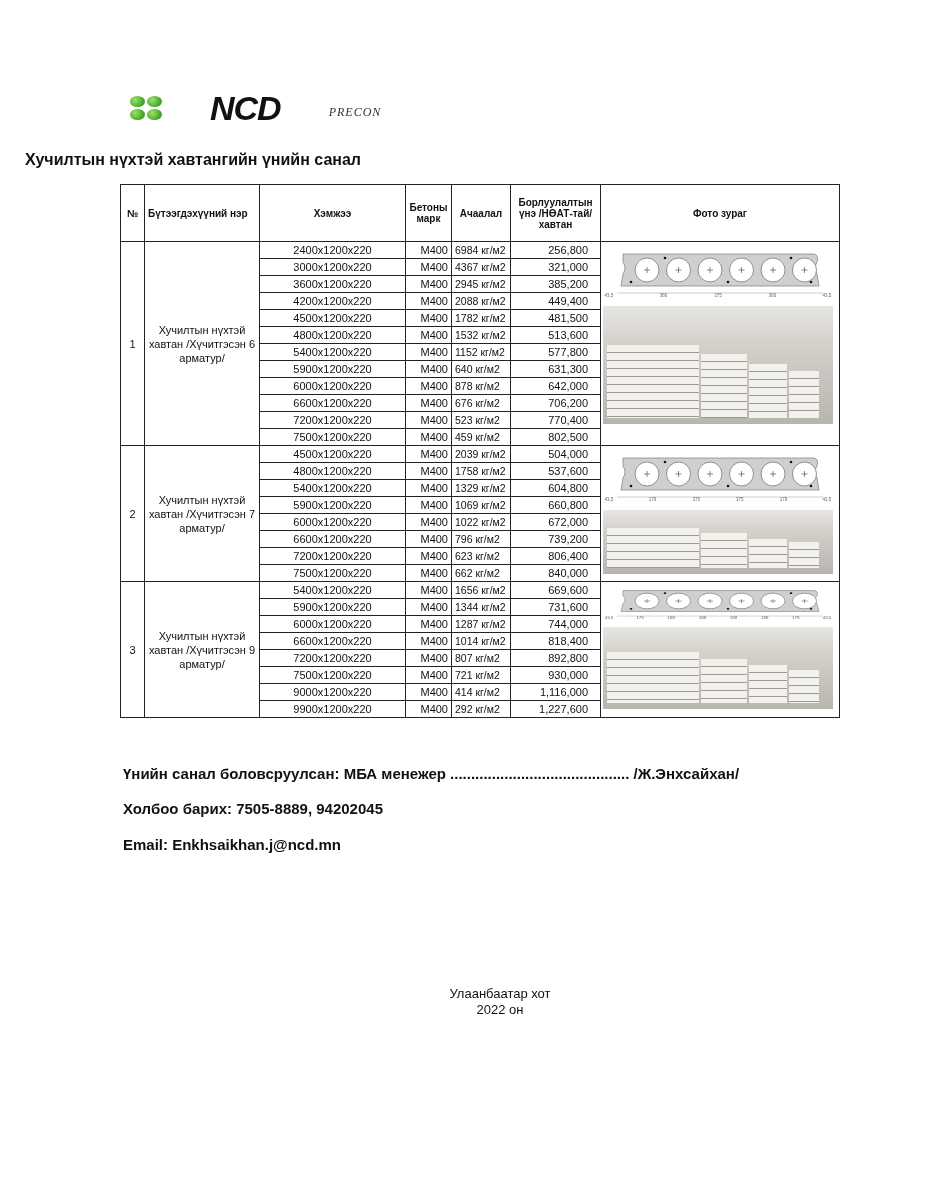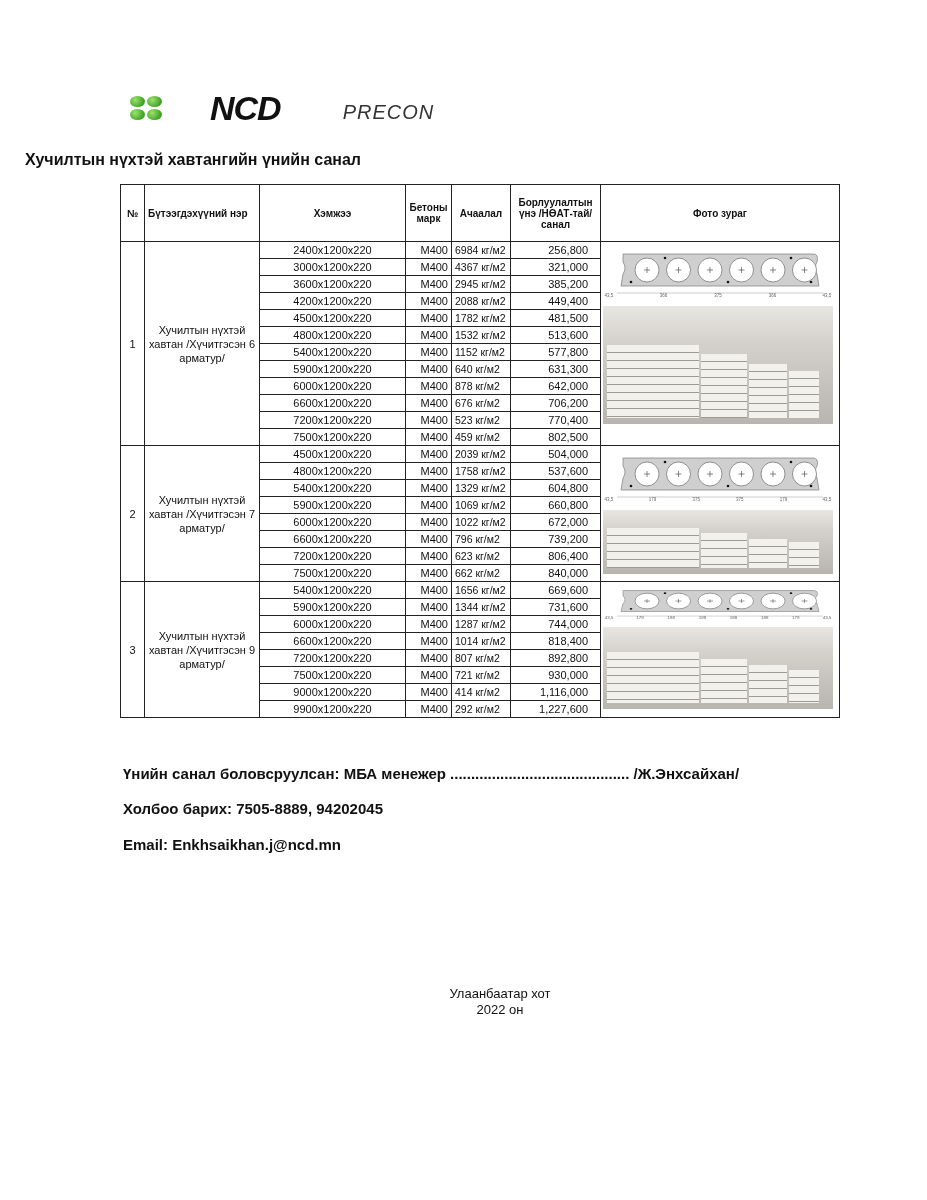--- a/index.html
+++ b/index.html
@@ -1,21 +1,21 @@
 <!DOCTYPE html>
 <html><head>
 <meta charset="utf-8">
 <style>
   html, body { margin:0; padding:0; background:#ffffff; }
   body { width:927px; height:1200px; position:relative; font-family:"Liberation Sans", sans-serif; color:#111; overflow:hidden; }
   .logo { position:absolute; left:130px; top:93px; height:30px; display:flex; align-items:center;gap:40px; }
   .logo-leaves { width:36px; height:26px; position:relative; margin-right:4px; }
   .leaf { position:absolute; width:15px; height:11px; background:radial-gradient(circle at 35% 35%, #9be36a, #3fa326 70%); border-radius:50%; }
   .logo-ncd { font-family:"Liberation Sans", sans-serif; font-weight:bold; font-style:italic; font-size:34px; letter-spacing:-1px; color:#111; line-height:30px; }
-  .logo-precon { font-family:Liberation Sans, sans-serif; font-style:italic; font-size:20px; color:#333; margin-left:22px; margin-top:8px; letter-spacing:1px; }
+  .logo-precon { font-family:Liberation Serif, serif; font-style:italic; font-size:12px; color:#333; margin-left:8px; margin-top:8px; letter-spacing:1px; }
   .doc-title { position:absolute; left:1px; width:912px; top:151px; text-align:left; font-weight:bold; font-size:16px;padding-left:24px; }
   table.price { position:absolute; left:120px; top:184px; border-collapse:collapse; font-size:11px; }
   table.price th, table.price td { border:1px solid #222; padding:0 3px; }
   table.price th { font-weight:bold; height:56px; text-align:center; font-size:10px; }
   table.price td { height:16px; line-height:16px; }
   td.c-no { width:17px; text-align:center; }
   td.c-name { width:108px; text-align:center; line-height:14px !important; }
   td.c-size { width:139px; text-align:center; }
   td.c-grade { width:39px; text-align:right; }
   td.c-load { width:52px; text-align:left; white-space:nowrap; font-size:10.5px; }
@@ -44,21 +44,21 @@
 <div class="doc-title">Хучилтын нүхтэй хавтангийн үнийн санал</div>
 
 <table class="price">
   <thead>
     <tr>
       <th style="width:17px">№</th>
       <th style="width:108px;text-align:left">Бүтээгдэхүүний нэр</th>
       <th style="width:95px">Хэмжээ</th>
       <th style="width:39px">Бетоны марк</th>
       <th style="width:52px">Ачаалал</th>
-      <th style="width:78px">Борлуулалтын үнэ /НӨАТ-тай/ санал</th>
+      <th style="width:78px">Борлуулалтын үнэ /НӨАТ-тай/ хавтан</th>
       <th style="width:232px">Фото зураг</th>
     </tr>
   </thead>
   <tbody id="tbody">
       <tr>
         <td class="c-no" rowspan="12">1</td>
         <td class="c-name" rowspan="12">Хучилтын нүхтэй хавтан /Хүчитгэсэн 6 арматур/</td>
         <td class="c-size">2400x1200x220</td>
         <td class="c-grade">M400</td>
         <td class="c-load">6984 кг/м2</td>

